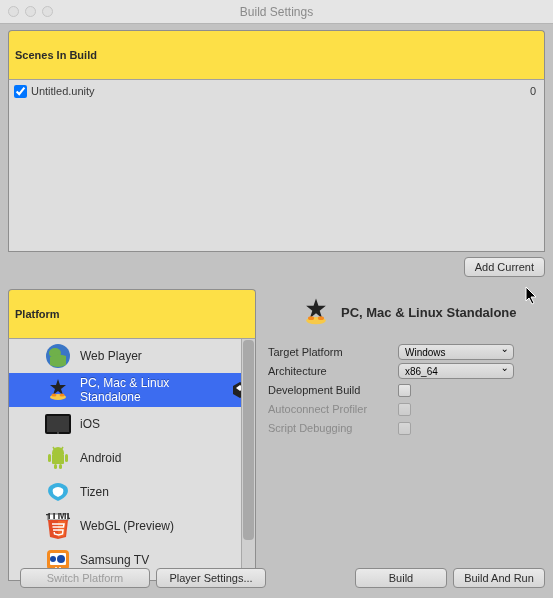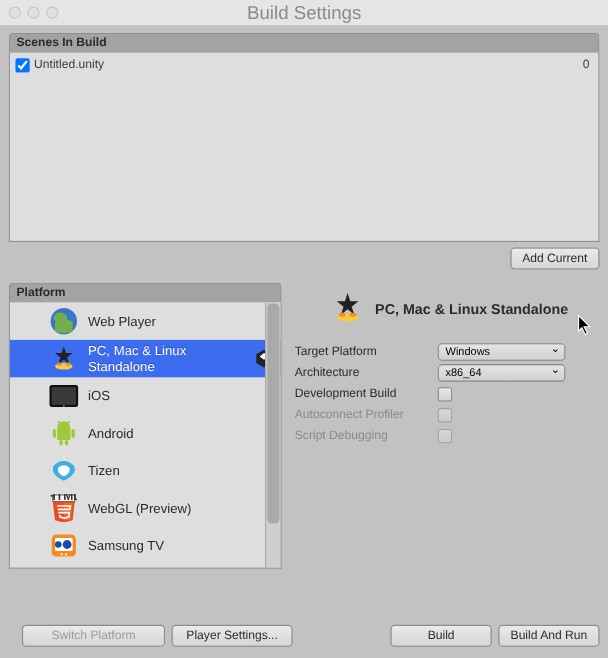--- a/index.html
+++ b/index.html
@@ -1,21 +1,21 @@
 <!DOCTYPE html>
 <html><head>
 <meta charset="utf-8">
 <style>
   * { box-sizing: border-box; margin: 0; padding: 0; font-family: "Lucida Grande", Arial, sans-serif; font-size: 11px; }
   body { background: #c2c2c2; width: 553px; height: 598px; overflow: hidden; }
   .titlebar { height: 24px; background: #e5e5e5; border-bottom: 1px solid #b5b5b5; display: flex; align-items: center; position: relative; }
   .traffic { display: flex; gap: 6px; padding-left: 8px; }
   .light { width: 11px; height: 11px; border-radius: 50%; background: #e0e0e0; border: 1px solid #c5c5c5; }
-  .title { position: absolute; left: 0; right: 0; text-align: center; color: #8a8a8a; font-size: 17px; pointer-events: none; }
-  .section-hdr { background: #a3a3a3; border: 1px solid #8e8e8e; border-bottom: 1px solid #a0a0a0; border-radius: 4px 4px 0 0; padding: 2px 6px; font-weight: bold; color: #2b2b2b; }
+  .title { position: absolute; left: 0; right: 0; text-align: center; color: #8a8a8a; font-size: 12px; pointer-events: none; }
+  .section-hdr { background: #fde047; border: 1px solid #8e8e8e; border-bottom: 1px solid #a0a0a0; border-radius: 4px 4px 0 0; padding: 18px 6px; font-weight: bold; color: #2b2b2b; }
   .scenes-panel { margin: 6px 8px 0 8px; }
   .scene-list { background: #dedede; border: 1px solid #8e8e8e; border-top: none; height: 172px; padding: 3px 5px; color: #3a3a3a; }
   .scene-row { display: flex; align-items: center; height: 16px; }
   .scene-row input[type=checkbox] { margin-right: 4px; }
   .scene-name { flex: 1; }
   .scene-idx { margin-right: 3px; }
   .btn-row-right { display: flex; justify-content: flex-end; margin: 5px 8px 0 0; }
   .btn { background: linear-gradient(#eaeaea,#d6d6d6); border: 1px solid #8b8b8b; border-radius: 4px; padding: 2px 10px; height: 20px; color: #2b2b2b; cursor: pointer; display: inline-flex; align-items: center; justify-content: center; }
   .lower { display: flex; margin: 12px 8px 0 8px; gap: 12px; }
   .platform-col { width: 248px; }

